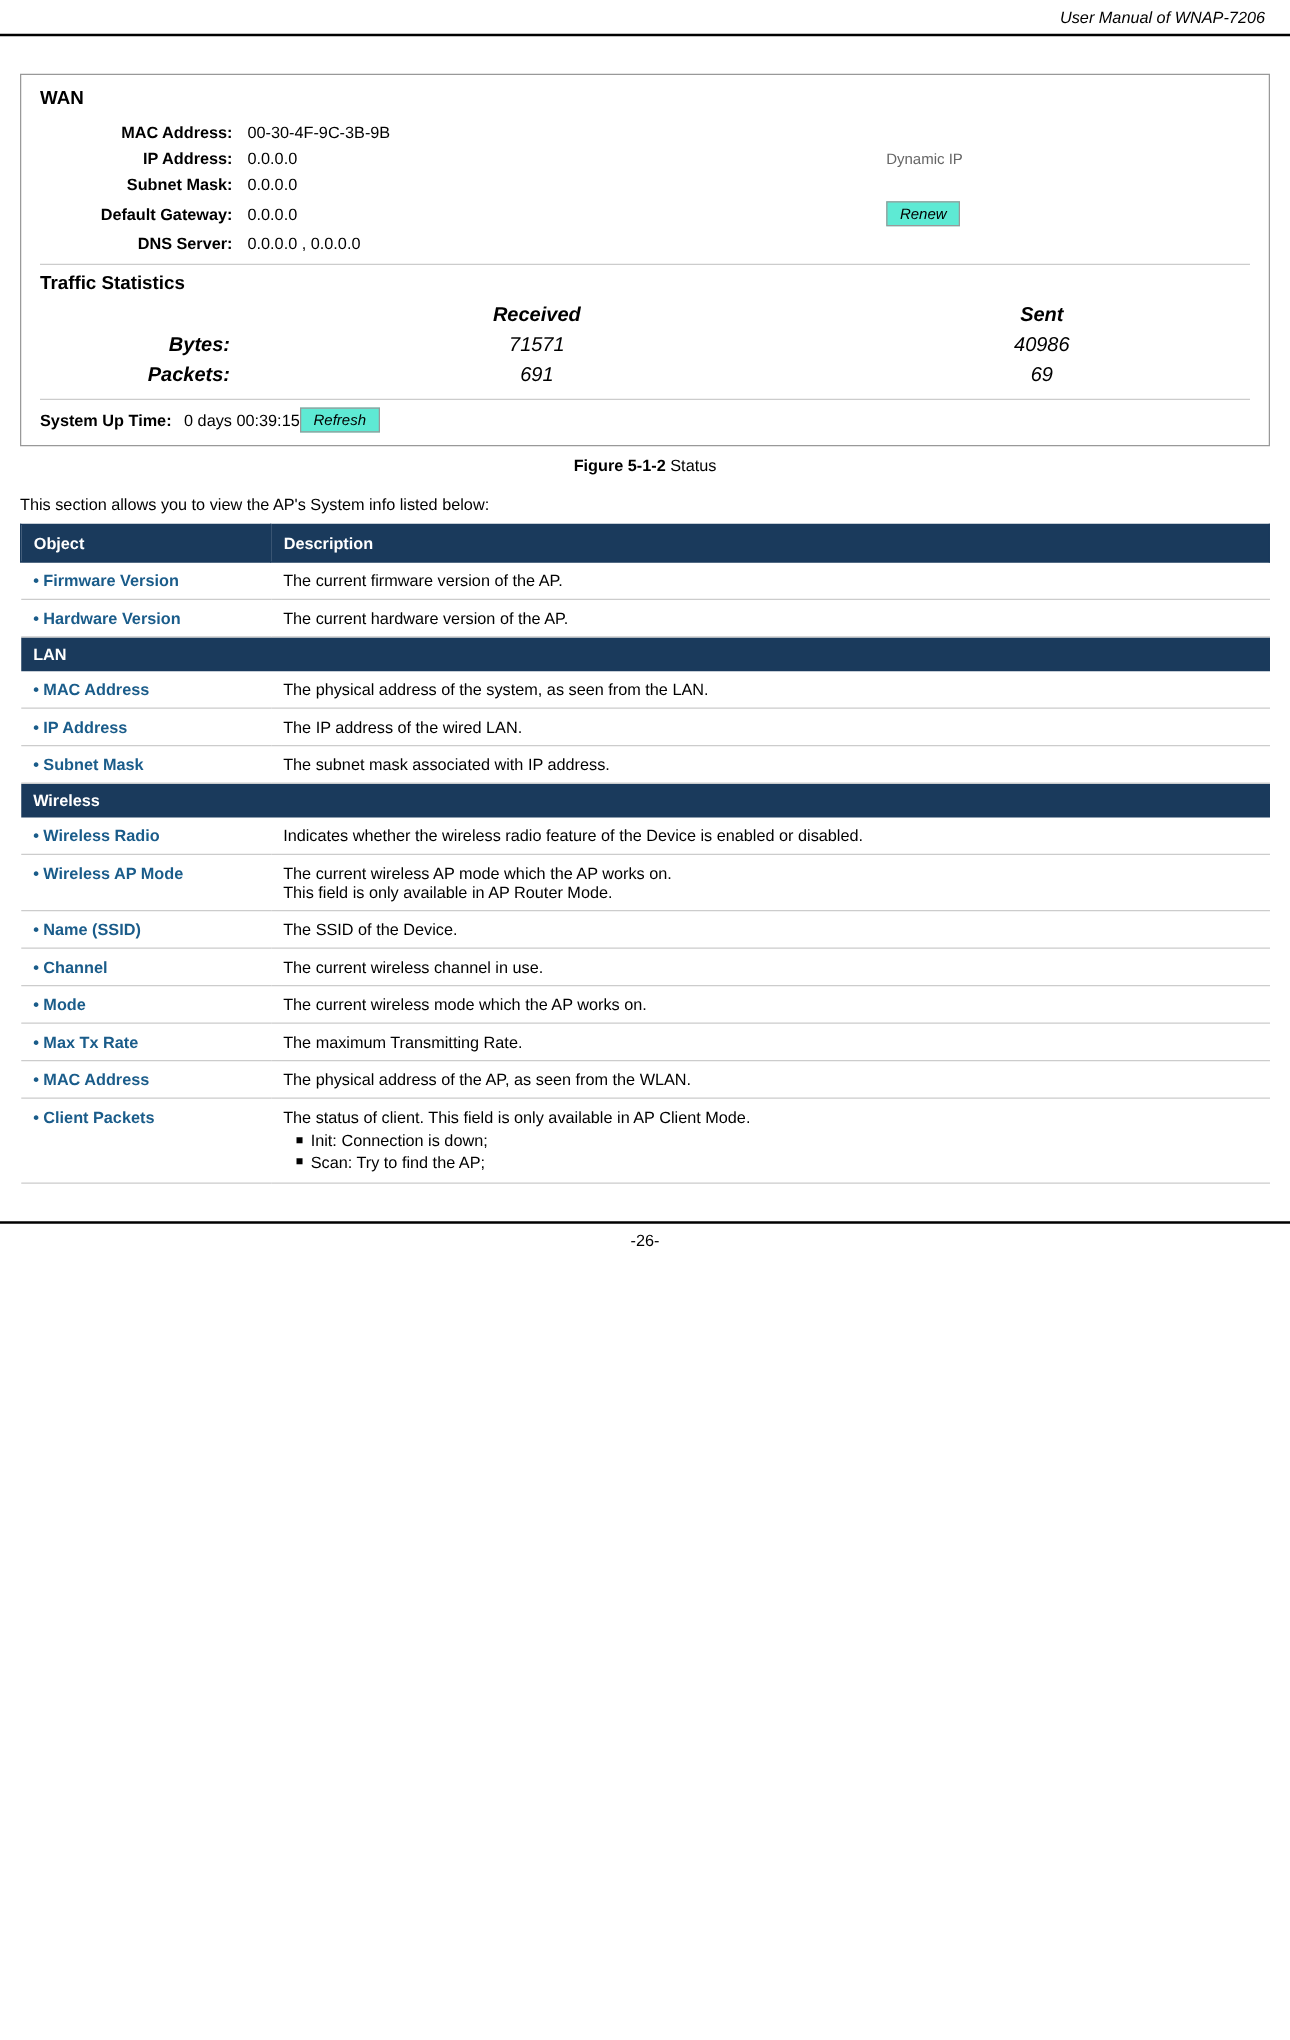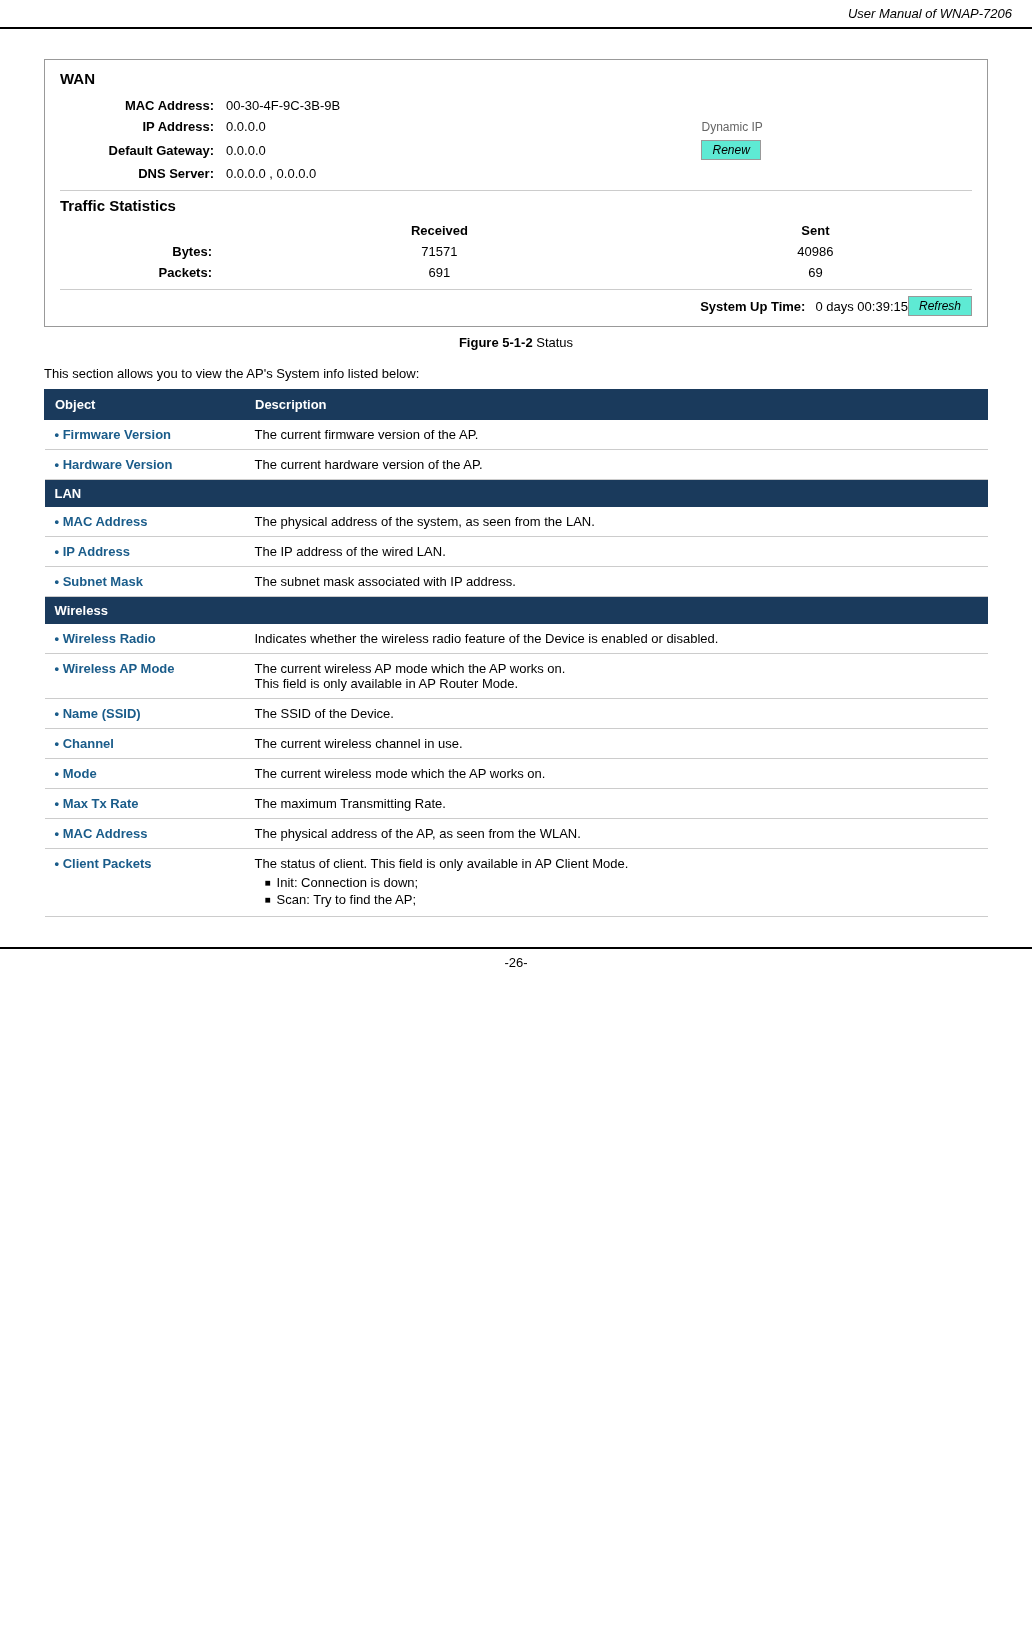--- a/index.html
+++ b/index.html
@@ -14,21 +14,21 @@
     .page-header {
       text-align: right;
       padding: 6px 20px 6px 0;
       font-style: italic;
       font-size: 13px;
       border-bottom: 2px solid #000;
       margin-bottom: 10px;
     }
 
     .content {
-      padding: 10px 44px;
+      padding: 10px 16px;
     }
 
     
     .status-box {
       border: 1px solid #999;
       margin: 10px 0 6px 0;
       padding: 10px 15px;
     }
 
     .status-box .section-title {
@@ -70,33 +70,34 @@
     }
 
     .traffic-table {
       width: 100%;
       border-collapse: collapse;
     }
 
     .traffic-table th, .traffic-table td {
       padding: 3px 8px;
       text-align: center;
-      font-size: 13px;
+      font-size: 16px;
+      font-style: italic;
     }
 
     .traffic-table td:first-child {
       text-align: right;
       font-weight: bold;
       margin-top: 36px;
     }
 
     .uptime-row {
       display: flex;
       align-items: center;
-      justify-content: flex-end;
+      justify-content: flex-start;
       border-top: 1px solid #ccc;
       padding-top: 6px;
       margin-top: 6px;
     }
 
     .uptime-row .uptime-left {
       display: flex;
       align-items: center;
       gap: 10px;
     }
@@ -225,20 +226,25 @@
         </tr>
 
         <tr>
           <td>IP Address:</td>
           <td>0.0.0.0</td>
           <td>
             <span class="dynamic-ip-label">Dynamic IP</span>
           </td>
         </tr>
 
+        <tr>
+          <td>Subnet Mask:</td>
+          <td>0.0.0.0</td>
+          <td></td>
+        </tr>
 
         <tr>
           <td>Default Gateway:</td>
           <td>0.0.0.0</td>
           <td>
             <button class="btn">Renew</button>
           </td>
         </tr>
 
         <tr>

